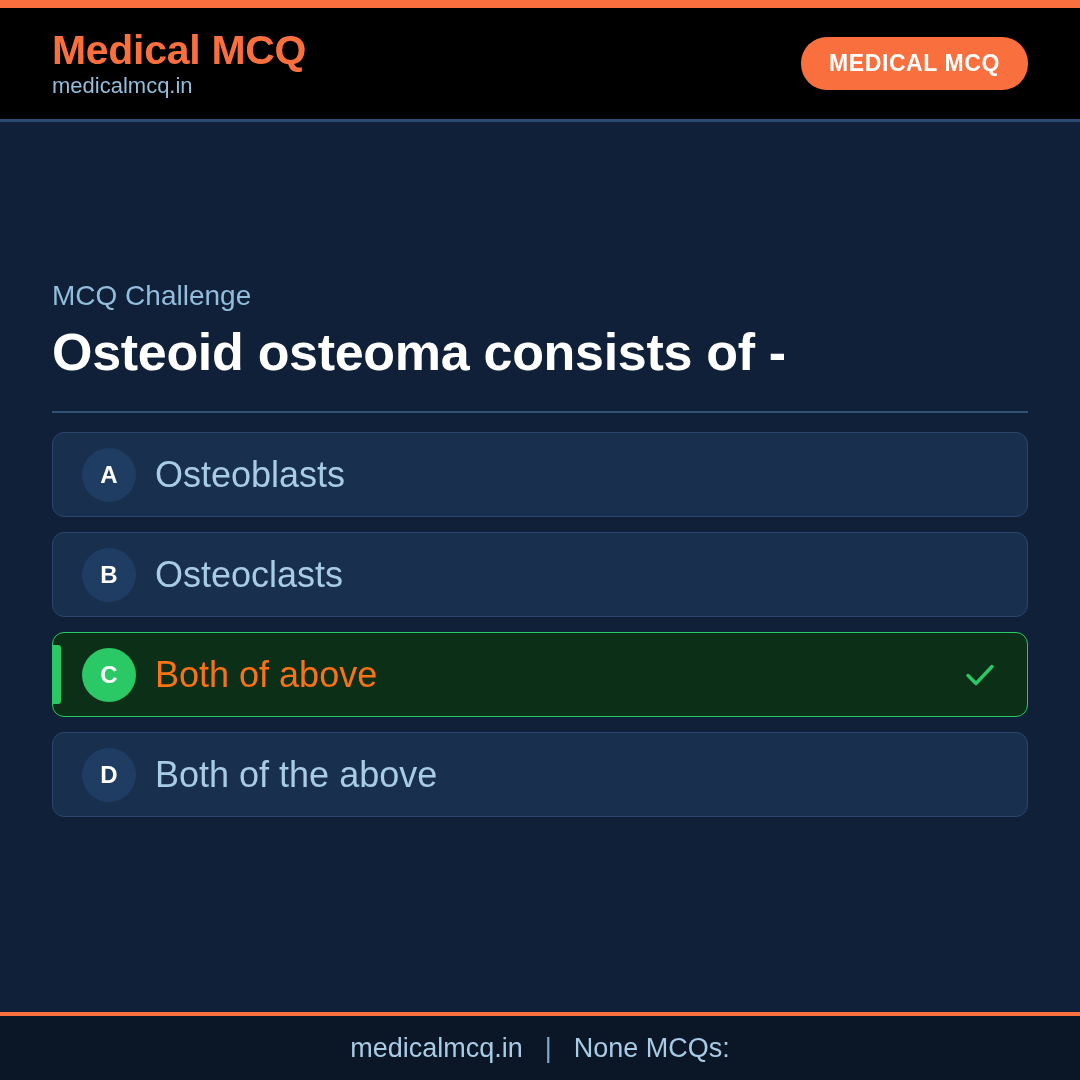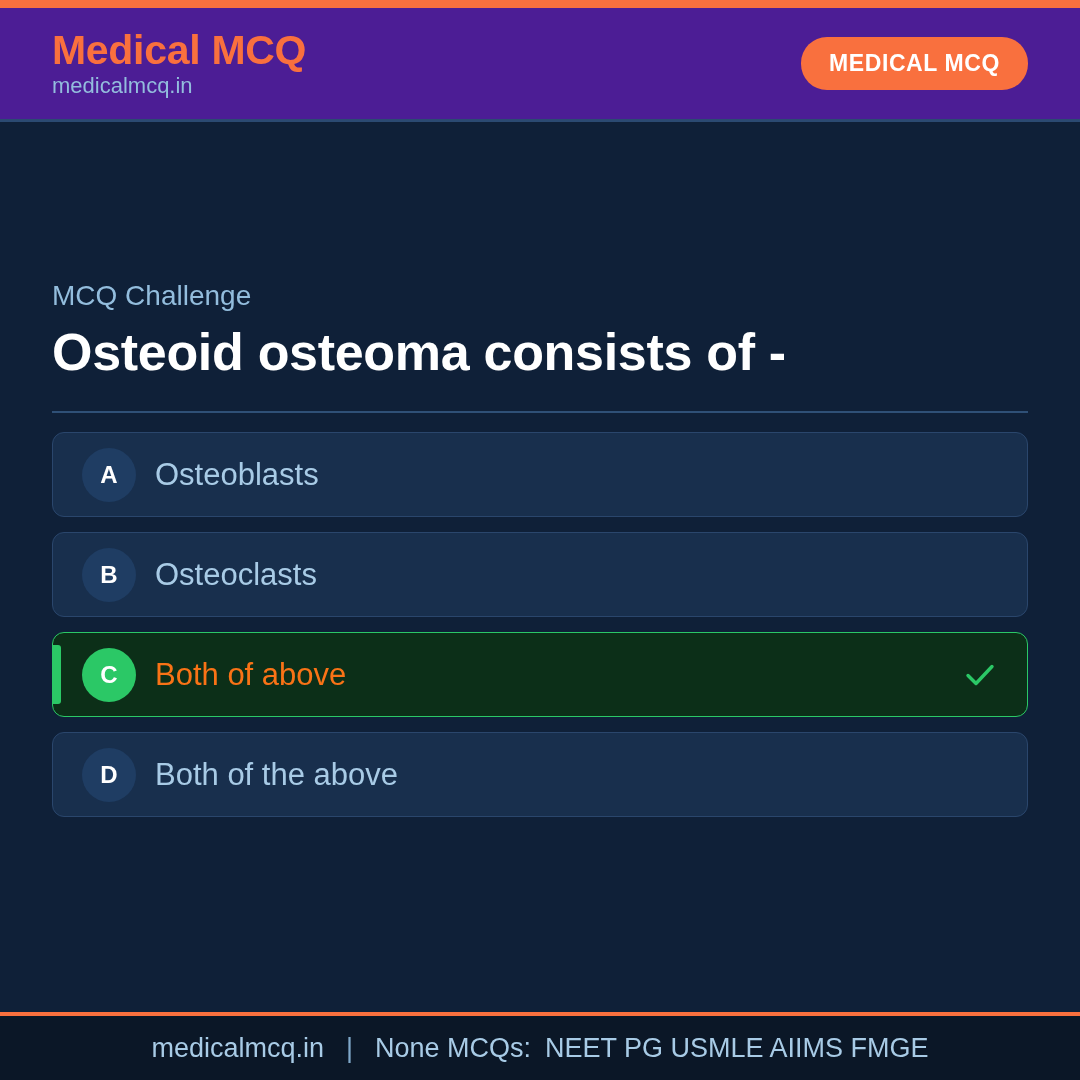--- a/index.html
+++ b/index.html
@@ -30,21 +30,21 @@
     height: 8px;
     width: 100%;
     background: #f9703e;
     flex: 0 0 auto;
   }
 
   
   .header {
     flex: 0 0 auto;
     height: 114px;
-    background: #4c1d95;
+    background: #000000;
     border-bottom: 3px solid #2b4a72;
     display: flex;
     align-items: center;
     justify-content: space-between;
     padding: 0 52px 0 52px;
   }
 
   .brand-block {
     display: flex;
     flex-direction: column;
@@ -160,21 +160,21 @@
     justify-content: center;
     margin-right: 19px;
   }
 
   .option.correct .opt-letter {
     background: #2bc866;
     color: #ffffff;
   }
 
   .opt-text {
-    font-size: 31px;
+    font-size: 36px;
     color: #a8cbe6;
     line-height: 1.2;
     flex: 1 1 auto;
   }
 
   .option.correct .opt-text {
     color: #f97316;
   }
 
   .opt-check {
@@ -266,17 +266,16 @@
 
       </div>
     </div>
   </div>
 
   <div class="footer">
     <div class="footer-inner">
       <span class="footer-site">medicalmcq.in</span>
       <span class="footer-sep">|</span>
       <span class="footer-label">None MCQs:</span>
-      <span class="footer-exam">NEET PG  USMLE  AIIMS  FMGE</span>
     </div>
   </div>
 
 </div>
 
 </body></html>

